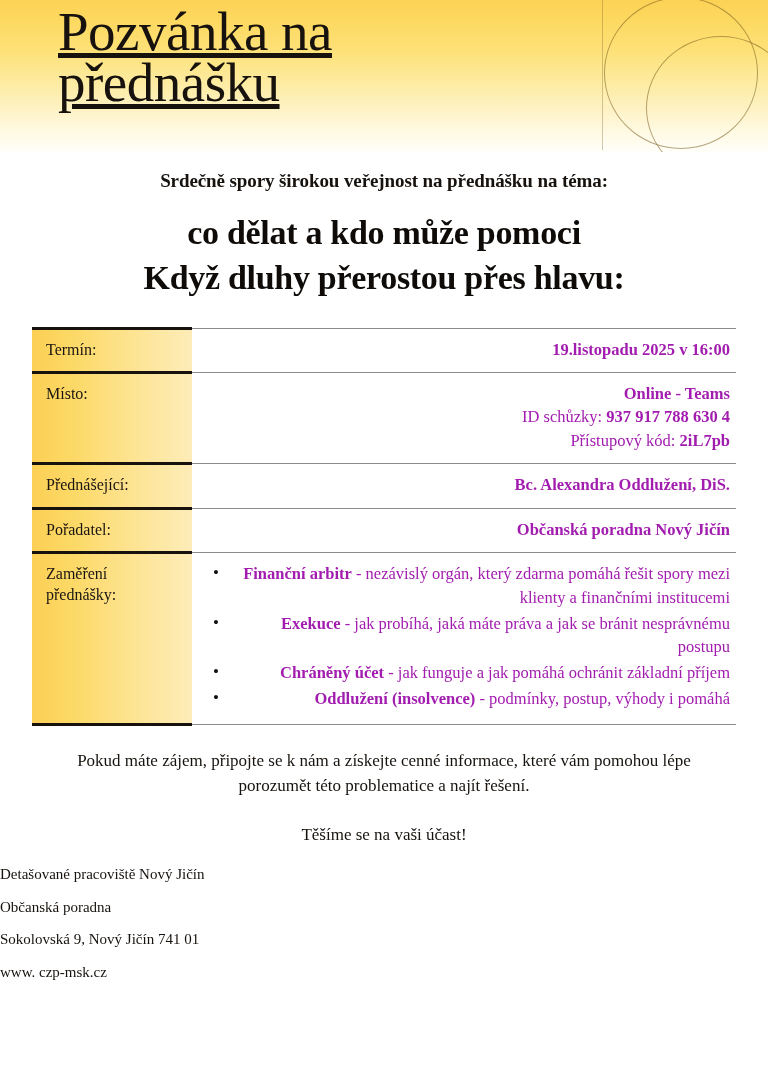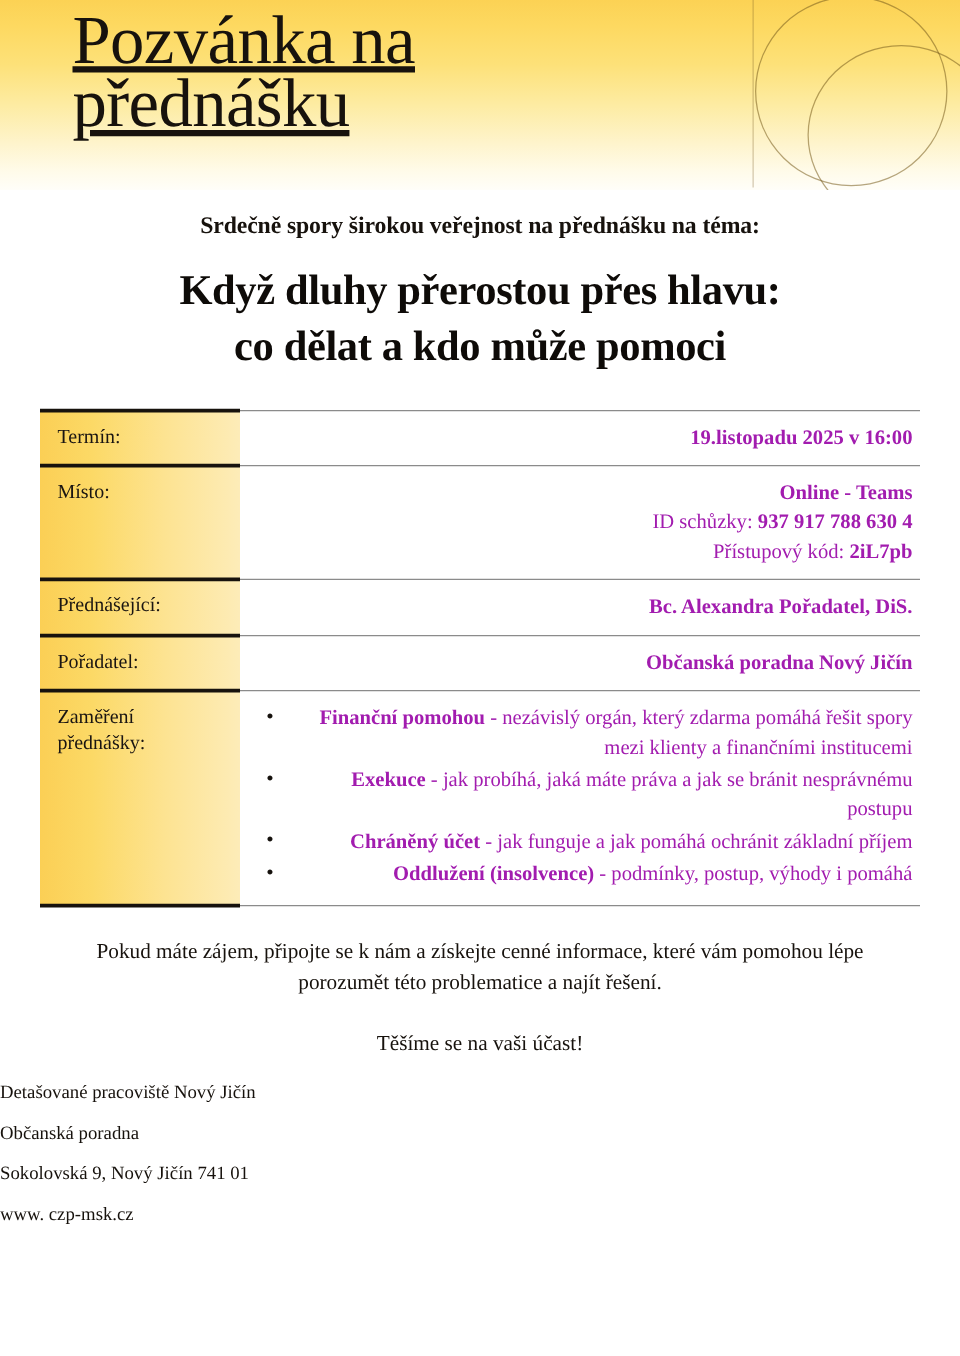--- a/index.html
+++ b/index.html
@@ -195,22 +195,22 @@
   <div class="header-deco">
     <div class="deco-line"></div>
     <div class="circle circle-a"></div>
     <div class="circle circle-b"></div>
   </div>
 </div>
 
 <div class="intro-wrap">
   <p class="intro-line">Srdečně spory širokou veřejnost na přednášku na téma:</p>
   <h2 class="lecture-title">
+    <span class="tline">co dělat a kdo může pomoci</span>
     <span class="tline">Když dluhy přerostou přes hlavu:</span>
-    <span class="tline">co dělat a kdo může pomoci</span>
   </h2>
 </div>
 
 <table class="info-table">
   <tbody>
     <tr>
       <td class="label-cell">Termín:</td>
       <td class="value-cell">
         <span class="v-strong">19.listopadu 2025 v 16:00</span>
       </td>
@@ -221,37 +221,37 @@
       <td class="value-cell">
         <span class="v-line v-strong">Online - Teams</span>
         <span class="v-line"><span>ID schůzky: </span><span class="bold">937 917 788 630 4</span></span>
         <span class="v-line"><span>Přístupový kód: </span><span class="bold">2iL7pb</span></span>
       </td>
     </tr>
 
     <tr>
       <td class="label-cell">Přednášející:</td>
       <td class="value-cell">
-        <span class="v-strong">Bc. Alexandra Pořadatel, DiS.</span>
+        <span class="v-strong">Bc. Alexandra Oddlužení, DiS.</span>
       </td>
     </tr>
 
     <tr>
       <td class="label-cell">Pořadatel:</td>
       <td class="value-cell">
         <span class="v-strong">Občanská poradna Nový Jičín</span>
       </td>
     </tr>
 
     <tr class="last">
       <td class="label-cell">Zaměření
 přednášky:</td>
       <td class="value-cell">
         <ul class="focus-list">
-          <li><b>Finanční pomohou</b><span> - nezávislý orgán, který zdarma pomáhá řešit spory mezi klienty a finančními institucemi</span></li>
+          <li><b>Finanční arbitr</b><span> - nezávislý orgán, který zdarma pomáhá řešit spory mezi klienty a finančními institucemi</span></li>
           <li><b>Exekuce</b><span> - jak probíhá, jaká máte práva a jak se bránit nesprávnému postupu</span></li>
           <li><b>Chráněný účet</b><span> - jak funguje a jak pomáhá ochránit základní příjem</span></li>
           <li><b>Oddlužení (insolvence)</b><span> - podmínky, postup, výhody i pomáhá</span></li>
         </ul>
       </td>
     </tr>
   </tbody>
 </table>
 
 <p class="closing">Pokud máte zájem, připojte se k nám a získejte cenné informace, které vám pomohou lépe porozumět této problematice a najít řešení.</p>

